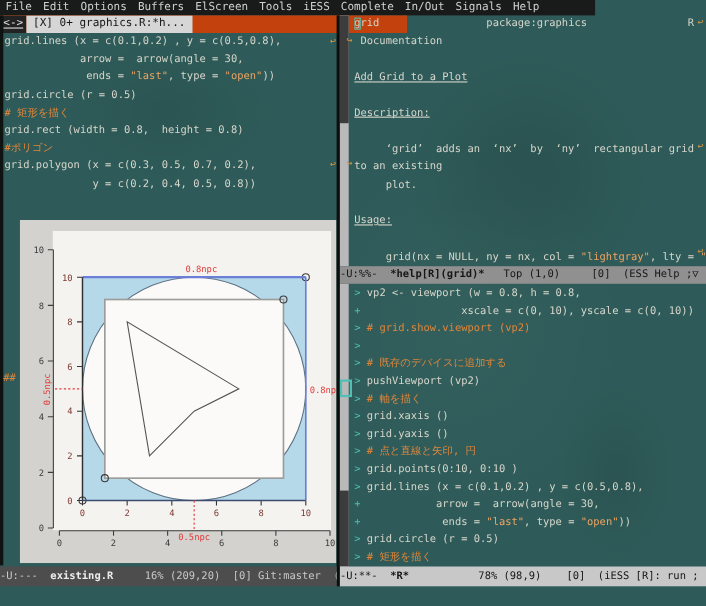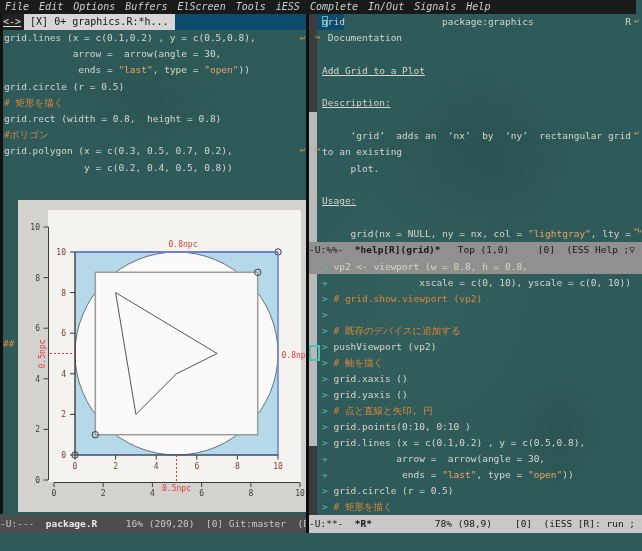--- a/index.html
+++ b/index.html
@@ -8,25 +8,25 @@
     font-family:"DejaVu Sans Mono", monospace;
     background:
       radial-gradient(closest-side at 480px 160px, rgba(0,0,0,0.10), transparent 72%),
       radial-gradient(closest-side at 150px 100px, rgba(0,0,0,0.07), transparent 70%),
       radial-gradient(closest-side at 560px 430px, rgba(0,0,0,0.08), transparent 70%),
       radial-gradient(closest-side at 420px 300px, rgba(255,255,255,0.025), transparent 70%),
       #2e5b59;
   }
   .abs{position:absolute;}
   
-  #menubar{left:0;top:0;width:636px;height:14px;background:#191b1a;color:#cfcfcf;
-    font-size:10px;line-height:14px;white-space:pre;overflow:hidden;font-style:italic;}
+  #menubar{left:0;top:0;width:541px;height:14px;background:#191b1a;color:#cfcfcf;
+    font-size:10px;line-height:14px;white-space:pre;overflow:hidden;}
   .menu-item{padding:0 5px;display:inline-block;}
   
-  #tabbar{left:0;top:14px;width:344px;height:16px;background:#0c4a6e;overflow:hidden;white-space:nowrap;}
+  #tabbar{left:0;top:14px;width:370px;height:16px;background:#c2410c;overflow:hidden;white-space:nowrap;}
   #tab-arrows{display:inline-block;background:#222;color:#e0e0e0;text-decoration:underline;
     font-size:10px;line-height:16px;padding:0 3px;vertical-align:top;}
   #tab-active{display:inline-block;background:#d6d6d6;color:#141414;font-size:10px;line-height:16px;
     padding:0 6px;vertical-align:top;}
   
   .win{white-space:pre;overflow:hidden;color:#d6d6cb;font-size:9.5px;}
   .cline{white-space:pre;height:16px;line-height:16px;overflow:hidden;}
   #code-area{left:4px;top:30px;width:302px;height:150px;}
   #code-area .cline{height:16.2px;line-height:16.2px;}
   #help-area{left:322px;top:14px;width:320px;height:248px;}
@@ -42,21 +42,21 @@
   #left-fringe{left:0;top:14px;width:3px;height:500px;background:#101411;}
   #win-divider{left:306px;top:14px;width:3px;height:519px;background:#0d0f0e;}
   .vscroll{left:309px;width:8px;background:#b9b9b9;}
   .vthumb{position:absolute;left:0;width:8px;background:#3c3c3c;}
   #hollow-cursor{left:309px;top:345px;width:7px;height:12px;border:2px solid #4fc0b4;background:transparent;}
   .wrapmark{color:#d8953f;font-size:9px;line-height:10px;}
   #left-margin-text{left:3px;top:338px;color:#e0863a;font-size:9.5px;}
   
   .modeline{font-size:9.5px;white-space:pre;overflow:hidden;}
   .ml-name{font-weight:bold;}
-  #help-modeline{left:309px;top:242px;width:333px;height:32px;line-height:16px;
+  #help-modeline{left:309px;top:242px;width:333px;height:16px;line-height:16px;
     background:#909090;color:#161616;}
   #modeline-left{left:0;top:515px;width:306px;height:18px;line-height:18px;
     background:#4d4d4d;color:#c8c8c8;}
   #modeline-left .ml-name{color:#ececec;}
   #modeline-right{left:309px;top:515px;width:333px;height:18px;line-height:18px;
     background:#c8c8c8;color:#141414;}
   #minibuffer{left:0;top:533px;width:642px;height:18px;}
   
   .ptick{font-family:"DejaVu Sans Mono",monospace;font-size:8px;fill:#3c3c3c;}
   .ptick-in{font-family:"DejaVu Sans Mono",monospace;font-size:8px;fill:#7c3a33;}
@@ -175,16 +175,16 @@
 <span class="abs wrapmark" style="left:634px;top:16px;">↩</span>
 <span class="abs wrapmark" style="left:634px;top:128px;">↩</span>
 <span class="abs wrapmark" style="left:634px;top:224px;">↩</span>
 <span class="abs wrapmark" style="left:315px;top:32px;">↪</span>
 <span class="abs wrapmark" style="left:315px;top:144px;">↪</span>
 
 <div id="help-modeline" class="abs modeline"><span>-U:%%-  </span><span class="ml-name">*help[R](grid)*</span><span>   Top (1,0)     [0]  (ESS Help ;▽</span></div>
 
 <div id="console-area" class="abs win"><div class="cline"><span class="seg-p">&gt; </span><span class="seg-t">vp2 &lt;- viewport (w = 0.8, h = 0.8,</span></div><div class="cline"><span class="seg-p">+</span><span class="seg-t">                xscale = c(0, 10), yscale = c(0, 10))</span></div><div class="cline"><span class="seg-p">&gt; </span><span class="seg-c"># grid.show.viewport (vp2)</span></div><div class="cline"><span class="seg-p">&gt;</span></div><div class="cline"><span class="seg-p">&gt; </span><span class="seg-c"># 既存のデバイスに追加する</span></div><div class="cline"><span class="seg-p">&gt; </span><span class="seg-t">pushViewport (vp2)</span></div><div class="cline"><span class="seg-p">&gt; </span><span class="seg-c"># 軸を描く</span></div><div class="cline"><span class="seg-p">&gt; </span><span class="seg-t">grid.xaxis ()</span></div><div class="cline"><span class="seg-p">&gt; </span><span class="seg-t">grid.yaxis ()</span></div><div class="cline"><span class="seg-p">&gt; </span><span class="seg-c"># 点と直線と矢印, 円</span></div><div class="cline"><span class="seg-p">&gt; </span><span class="seg-t">grid.points(0:10, 0:10 )</span></div><div class="cline"><span class="seg-p">&gt; </span><span class="seg-t">grid.lines (x = c(0.1,0.2) , y = c(0.5,0.8),</span></div><div class="cline"><span class="seg-p">+</span><span class="seg-t">            arrow =  arrow(angle = 30,</span></div><div class="cline"><span class="seg-p">+</span><span class="seg-t">             ends = </span><span class="seg-s">"last"</span><span class="seg-t">, type = </span><span class="seg-s">"open"</span><span class="seg-t">))</span></div><div class="cline"><span class="seg-p">&gt; </span><span class="seg-t">grid.circle (r = 0.5)</span></div><div class="cline"><span class="seg-p">&gt; </span><span class="seg-c"># 矩形を描く</span></div></div>
 
-<div id="modeline-left" class="abs modeline"><span>-U:---  </span><span class="ml-name">package.R</span><span>     16% (209,20)  [0] Git:master  (ES</span></div>
+<div id="modeline-left" class="abs modeline"><span>-U:---  </span><span class="ml-name">existing.R</span><span>     16% (209,20)  [0] Git:master  (ES</span></div>
 <div id="modeline-right" class="abs modeline"><span>-U:**-  </span><span class="ml-name">*R*</span><span>           78% (98,9)    [0]  (iESS [R]: run ;</span></div>
 
 <div id="minibuffer" class="abs"></div>
 
 </body></html>

